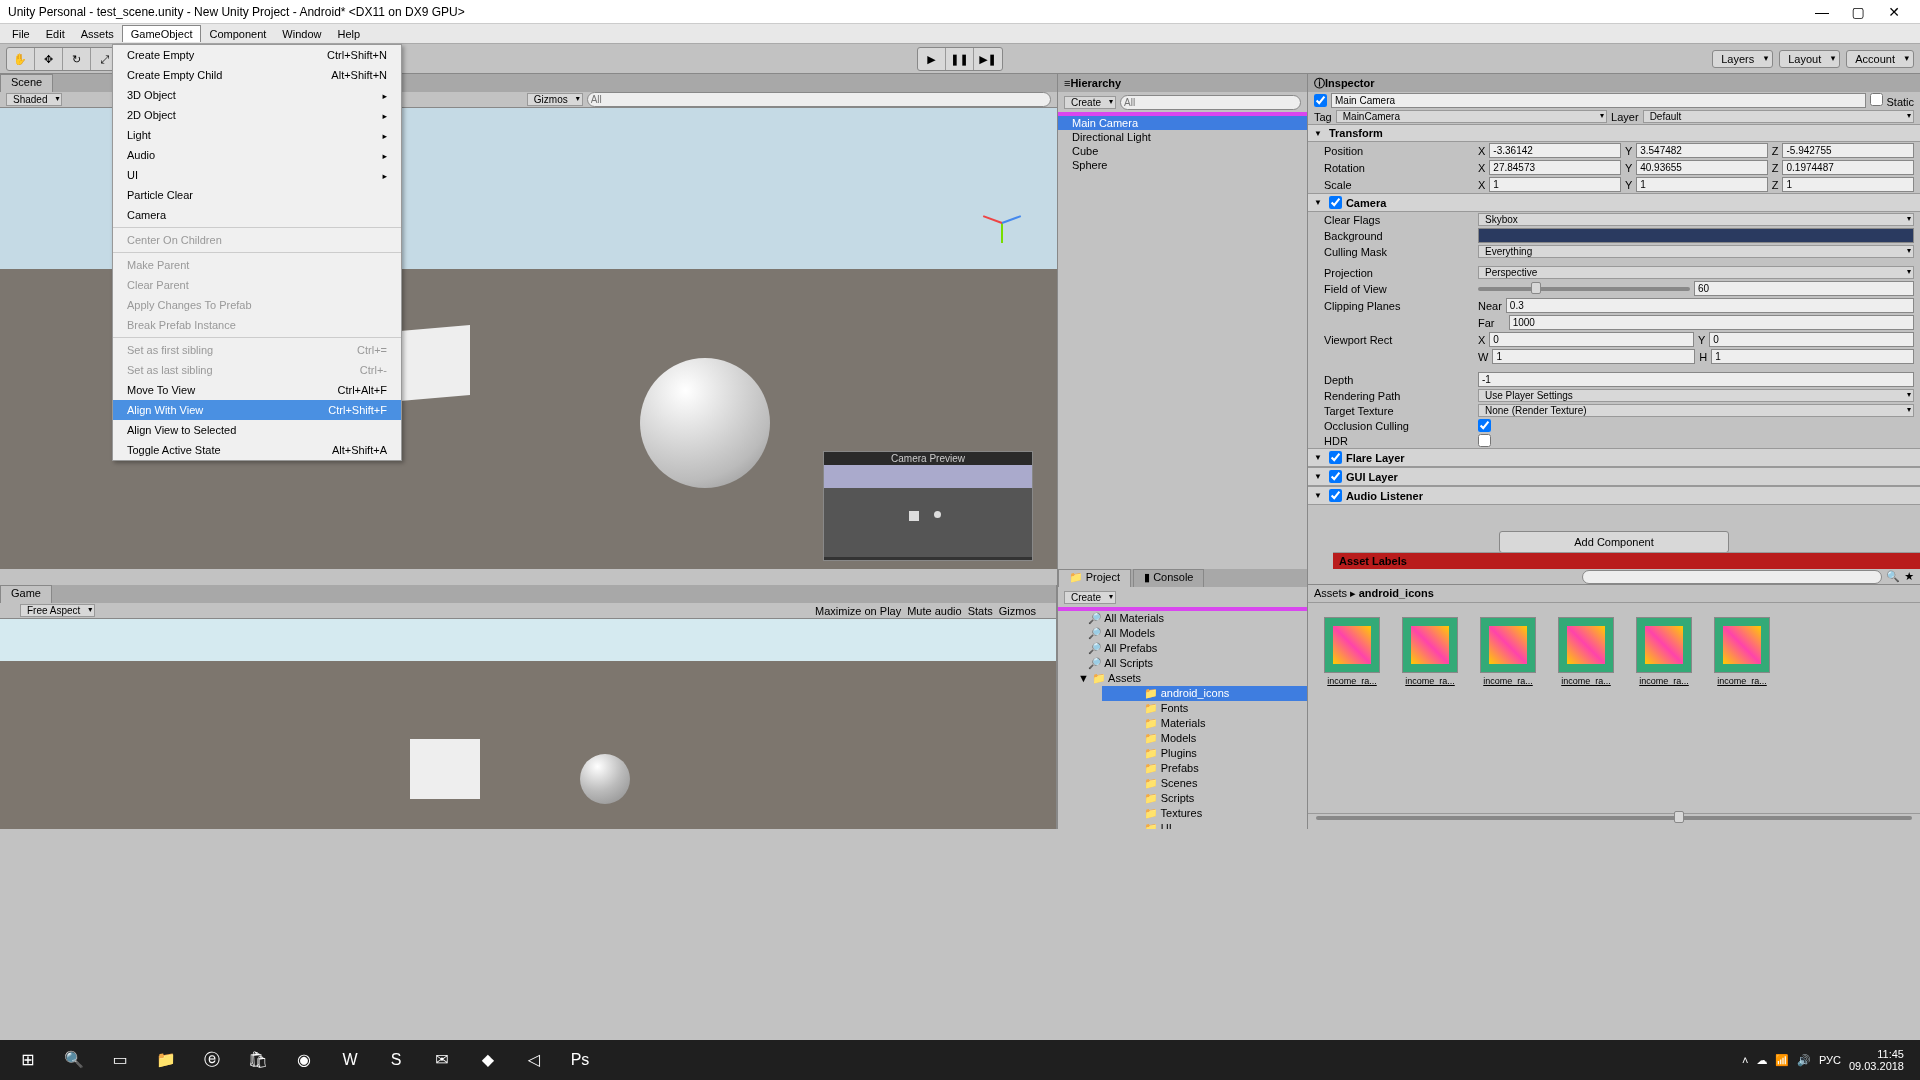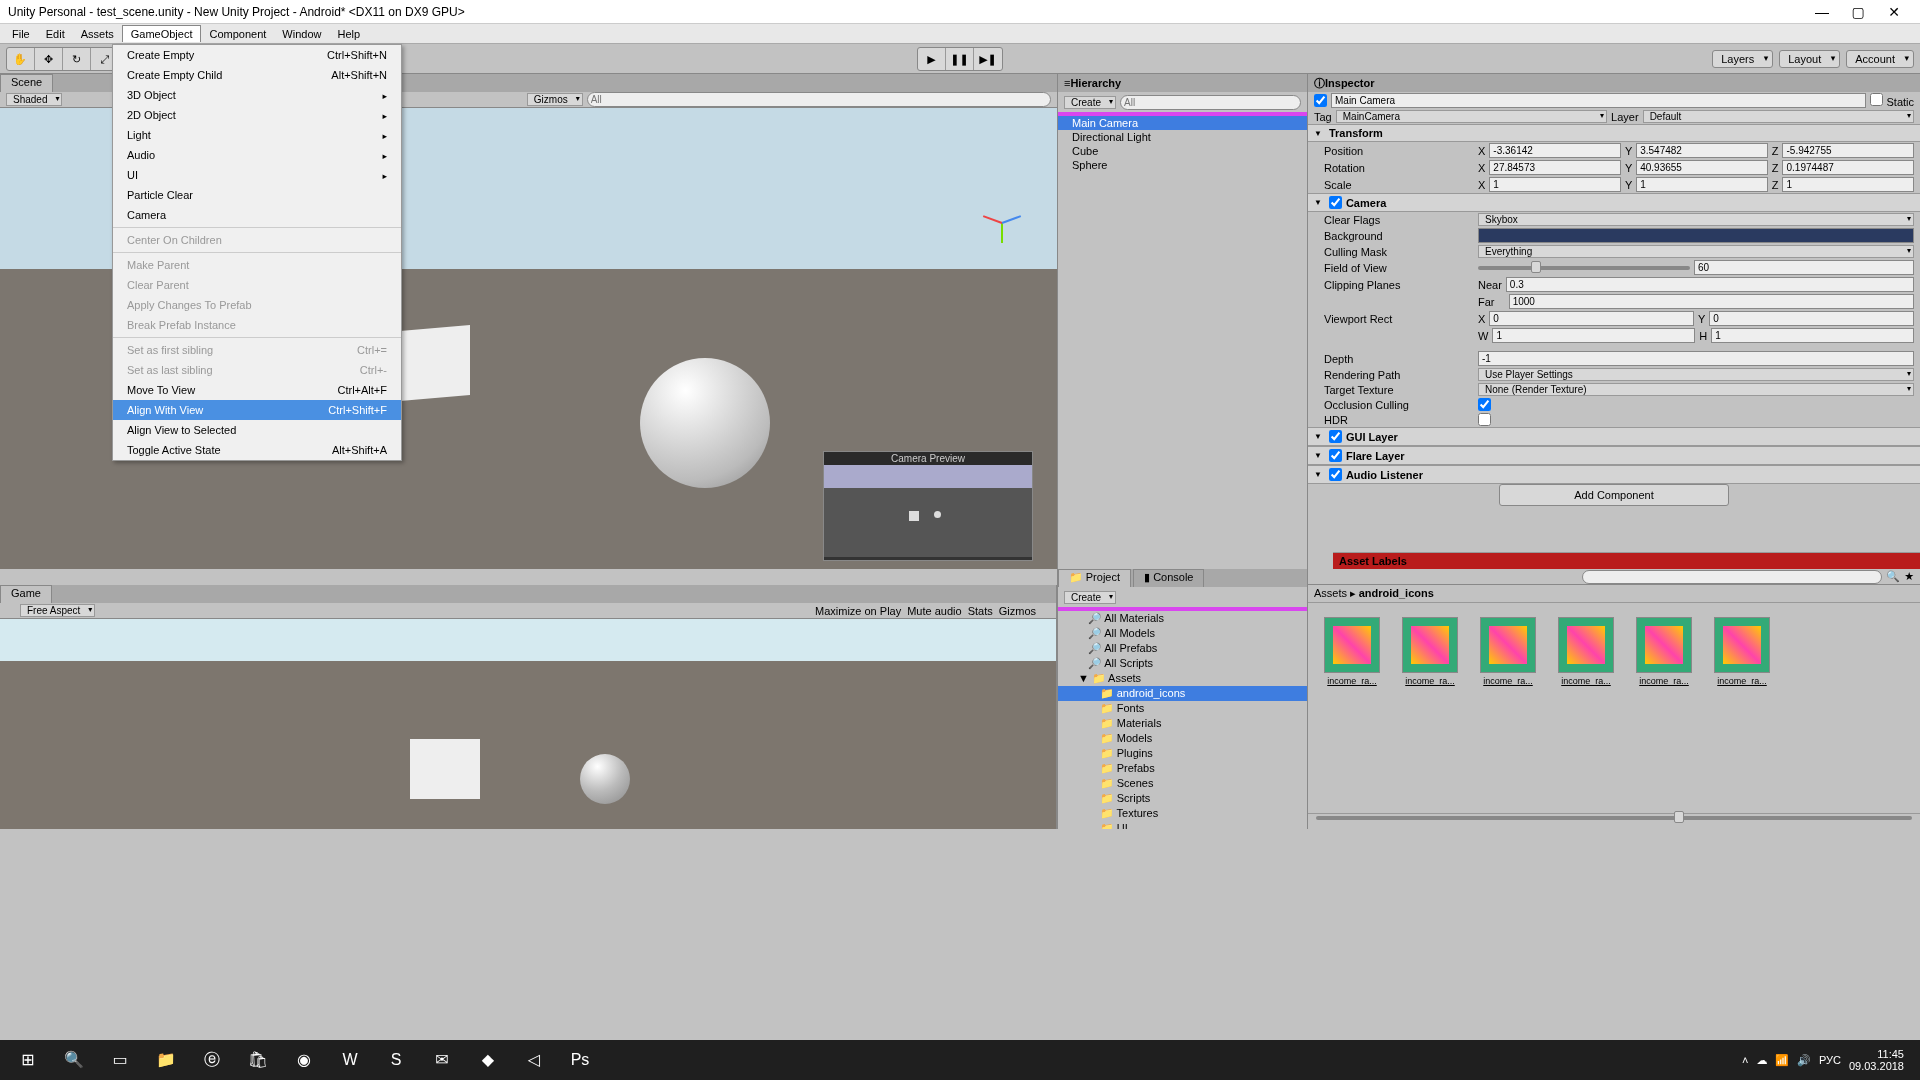--- a/index.html
+++ b/index.html
@@ -50,35 +50,35 @@
 .hier-item{padding:1px 14px;cursor:pointer;}
 .hier-item.sel{background:#3e7de0;color:#fff;}
 .insp-col{flex:1;background:#c2c2c2;border-left:1px solid #888;display:flex;flex-direction:column;overflow:hidden;}
 .insp-body{flex:1;overflow-y:auto;background:#c2c2c2;padding-bottom:6px;}
 .insp-row{display:flex;align-items:center;padding:1px 6px;gap:4px;}
 .insp-row .lbl{width:160px;text-indent:10px;}
 .insp-input{background:#eee;border:1px solid #888;padding:0 3px;font-size:10px;height:15px;flex:1;}
 .insp-field-small{width:80px;}
 .comp-header{background:#d4d4d4;border-top:1px solid #999;border-bottom:1px solid #999;padding:2px 6px;display:flex;align-items:center;gap:4px;font-weight:bold;}
 .comp-header::before{content:"▼";font-size:8px;margin-right:3px;}
-.add-comp{display:block;margin:0 auto;width:230px;padding:4px;background:#d8d8d8;border:1px solid #888;border-radius:3px;text-align:center;cursor:pointer;}
+.add-comp{display:block;margin:26px auto;width:230px;padding:4px;background:#d8d8d8;border:1px solid #888;border-radius:3px;text-align:center;cursor:pointer;}
 .game-row{display:flex;height:260px;}
 .game-col{width:1057px;display:flex;flex-direction:column;border-right:1px solid #888;margin-top:16px;}
 .game-view{flex:1;background:linear-gradient(#d5eaf0 0%,#d5eaf0 20%,#7d766e 20%,#7d766e);position:relative;}
 .gv-cube{position:absolute;left:410px;top:120px;width:70px;height:60px;background:#eee;}
 .gv-sphere{position:absolute;left:580px;top:135px;width:50px;height:50px;border-radius:50%;background:radial-gradient(circle at 35% 25%,#fff,#bbb,#888);}
 .game-opts{background:#c2c2c2;height:16px;display:flex;align-items:center;padding:0 20px;gap:4px;border-bottom:1px solid #888;}
 .game-opts .right{margin-left:auto;display:flex;gap:6px;font-size:10px;}
 .proj-col{width:250px;background:#c2c2c2;border-left:1px solid #888;display:flex;flex-direction:column;}
 .proj-tabs{height:18px;background:#a8a8a8;display:flex;}
 .proj-tree{flex:1;background:#c2c2c2;overflow-y:auto;}
 .tree-item{padding:1px 6px 1px 20px;cursor:pointer;}
 .tree-item.sel{background:#3e7de0;color:#fff;}
 .tree-item.lv1{padding-left:30px;}
-.tree-item.lv2{padding-left:42px;}
+.tree-item.lv2{padding-left:42px;margin-left:44px;}
 .assets-col{flex:1;background:#c2c2c2;display:flex;flex-direction:column;border-left:1px solid #888;}
 .assets-bar{height:16px;background:#c2c2c2;display:flex;align-items:center;padding:0 6px;gap:4px;border-bottom:1px solid #888;}
 .assets-search{flex:1;max-width:300px;background:#eee;border:1px solid #888;border-radius:8px;height:14px;padding:0 8px;margin-left:auto;}
 .breadcrumb{height:18px;padding:2px 6px;background:#c2c2c2;border-bottom:1px solid #999;}
 .assets-grid{flex:1;background:#c2c2c2;display:flex;gap:18px;padding:14px;align-content:flex-start;flex-wrap:wrap;}
 .asset-icon{width:60px;text-align:center;text-decoration:underline;}
 .asset-icon .thumb{width:56px;height:56px;background:linear-gradient(#3a7,#3a7);border:1px solid #888;margin:0 auto;position:relative;overflow:hidden;}
 .asset-icon .thumb::after{content:"";position:absolute;inset:8px;background:linear-gradient(45deg,#fc0,#f4a,#fc0);}
 .asset-icon .name{font-size:9px;margin-top:3px;overflow:hidden;text-overflow:ellipsis;white-space:nowrap;}
 .taskbar{position:absolute;bottom:0;left:0;right:0;height:40px;background:#1f1f1f;display:flex;align-items:center;padding:0 6px;gap:2px;}
@@ -281,20 +281,24 @@
           <span class="dropdown" style="flex:1">Skybox</span>
         </div>
       <div class="insp-row">
           <span class="lbl">Background</span>
           <div style="flex:1;height:15px;background:#2a3a60;border:1px solid #888"></div>
         </div>
       <div class="insp-row">
           <span class="lbl">Culling Mask</span>
           <span class="dropdown" style="flex:1">Everything</span>
         </div>
+      <div class="insp-row" style="margin-top:6px">
+          <span class="lbl">Projection</span>
+          <span class="dropdown" style="flex:1">Perspective</span>
+        </div>
       <div class="insp-row">
           <span class="lbl">Field of View</span>
           <div class="slider">
             <div class="thumb" style="left:25%"></div>
           </div>
           <input class="insp-input" style="width: 40px;" value="60">
         </div>
       <div class="insp-row">
           <span class="lbl">Clipping Planes</span>
           <span>Near</span>
@@ -319,25 +323,25 @@
           <span class="lbl">Occlusion Culling</span>
           <input type="checkbox" checked="" style="">
         </div>
       <div class="insp-row">
           <span class="lbl">HDR</span>
           <input type="checkbox" style="">
         </div>
 
       <div class="comp-header">
           <input type="checkbox" checked="" style=""> 
-          <span>GUI Layer</span>
+          <span>Flare Layer</span>
         </div>
       <div class="comp-header">
           <input type="checkbox" checked="" style=""> 
-          <span>Flare Layer</span>
+          <span>GUI Layer</span>
         </div>
       <div class="comp-header">
           <input type="checkbox" checked="" style=""> 
           <span>Audio Listener</span>
         </div>
 
       <div class="add-comp">Add Component</div>
     </div>
     <div class="asset-labels">Asset Labels</div>
   </div>

